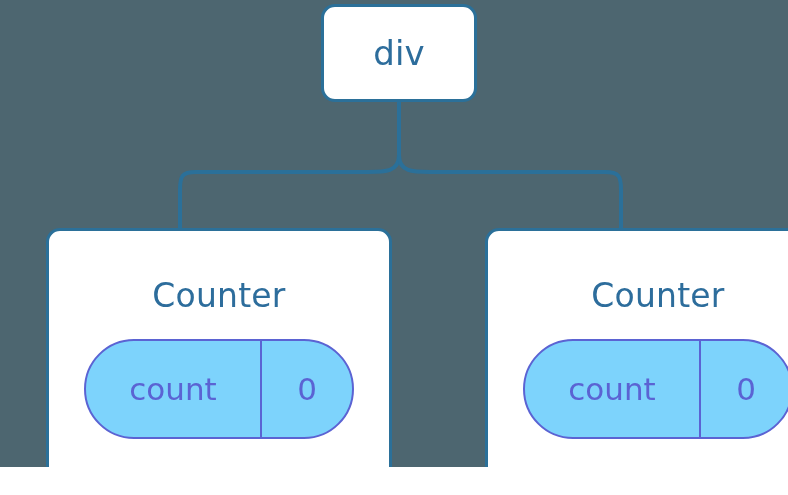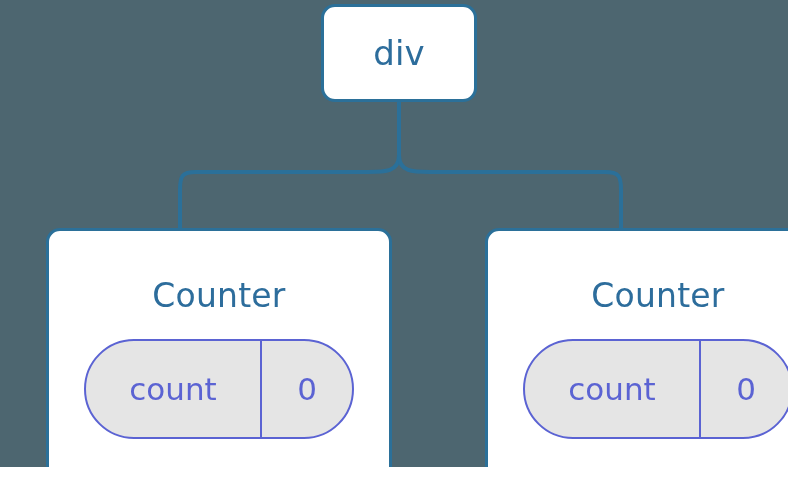--- a/index.html
+++ b/index.html
@@ -81,21 +81,21 @@
 
   
   .state-pill {
     margin-top: 27px;
     height: 100px;
     border: 2px solid #5b63d3;
     border-radius: 50px;
     box-sizing: border-box;
     display: flex;
     align-items: stretch;
-    background: #e5e5e5;
+    background: #7dd3fc;
   }
   .state-key {
     width: 176px;
     display: flex;
     align-items: center;
     justify-content: center;
     color: #5b63d3;
     font-size: 31px;
     border-right: 2px solid #5b63d3;
     box-sizing: border-box;

